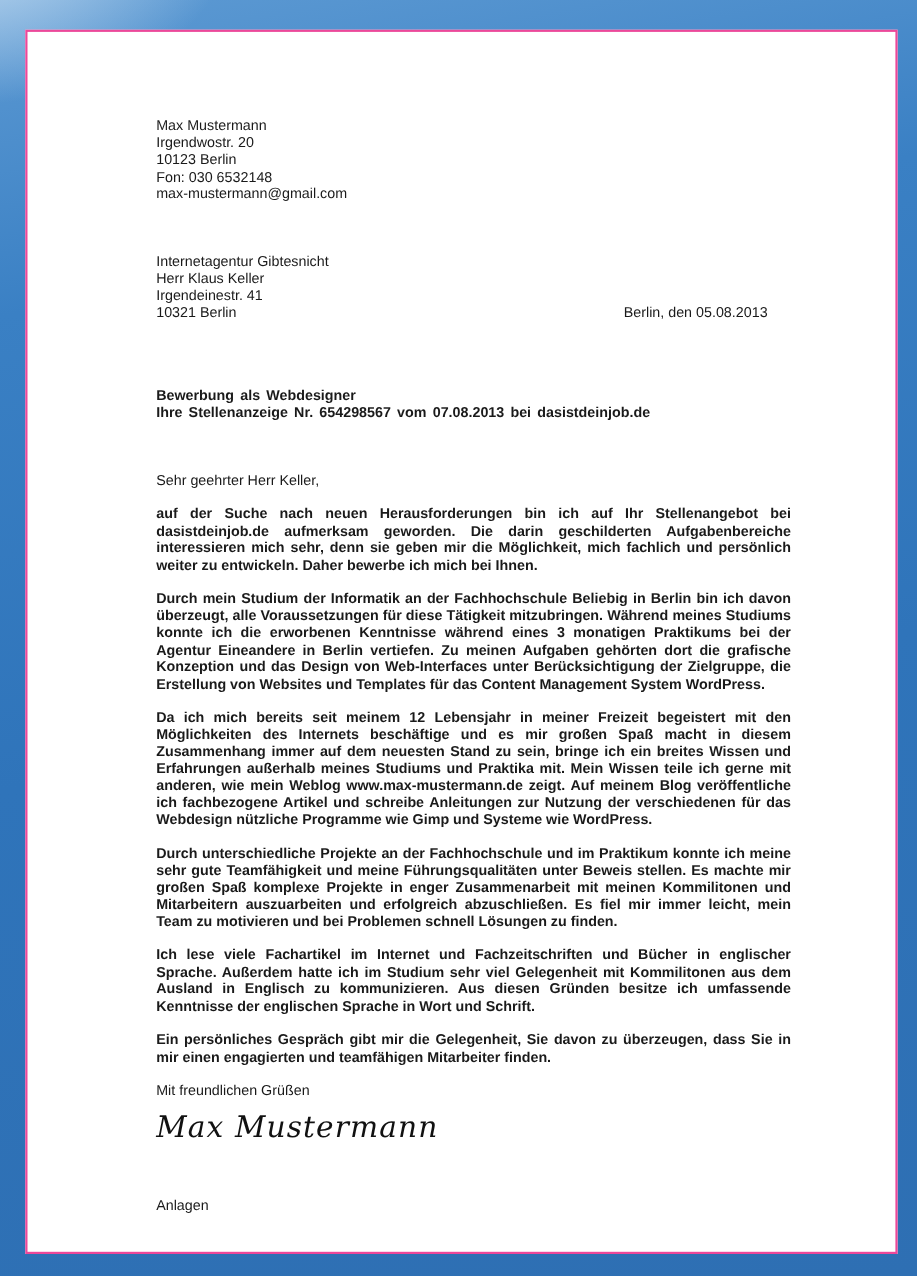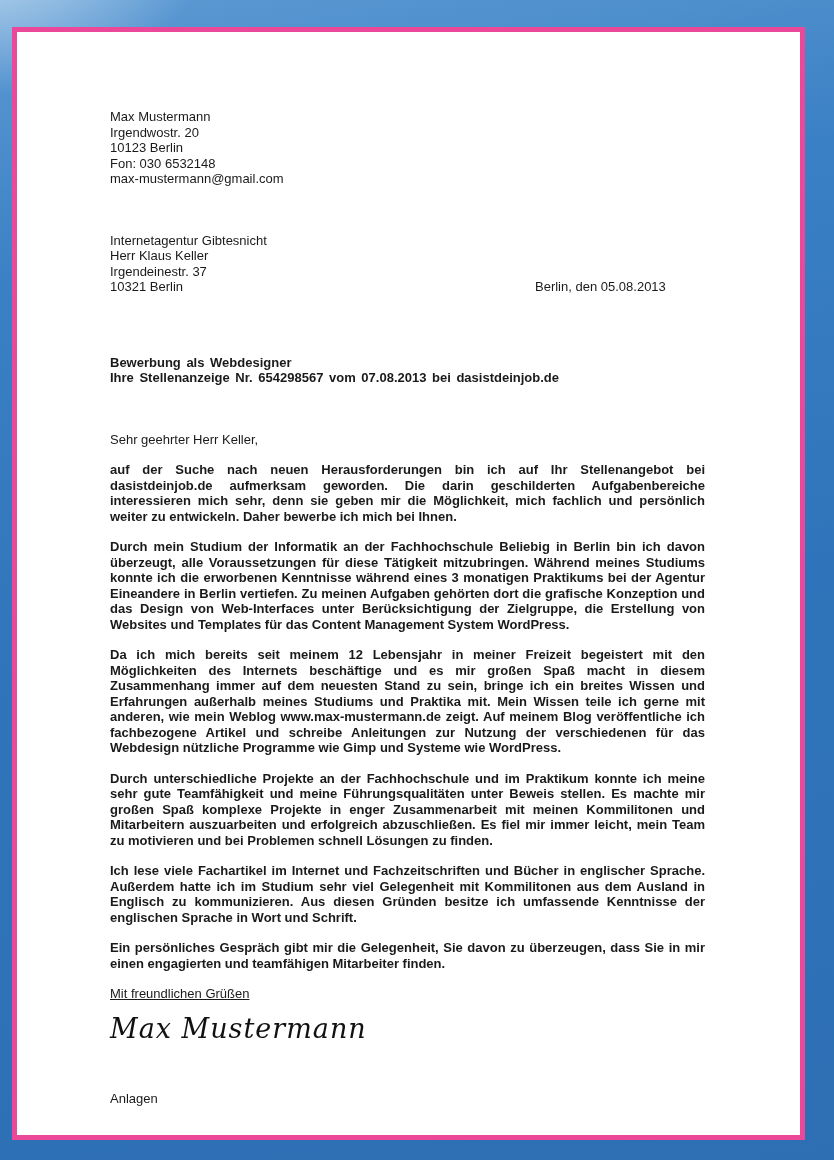--- a/index.html
+++ b/index.html
@@ -10,26 +10,27 @@
     font-family: "Liberation Sans", sans-serif;
   }
   body {
     background:
       radial-gradient(ellipse 420px 260px at -40px -60px, #cde2f4 0%, rgba(205,226,244,0) 60%),
       linear-gradient(170deg, #5d9ad3 0%, #3a80c4 22%, #2f74ba 55%, #2e6fb3 100%);
     position: relative;
   }
   .paper {
     position: absolute;
-    left: 12px;
+    left: 23px;
     top: 27px;
     width: 793px;
     height: 1113px;
     background: #ffffff;
-    border: 5px solid #ec4899;
+    border: 2px solid #ec4899;
+    padding-left: 24px;
   }
   .content {
     padding: 77px 95px 0 93px;
     color: #1a1a1a;
     font-size: 13px;
     line-height: 15.5px;
   }
   .block { }
   .block div { white-space: nowrap; }
   .recipient-block {
@@ -50,21 +51,20 @@
   .salutation {
     margin-top: 46px;
   }
   .para {
     margin-top: 15px;
     text-align: justify;
     font-weight: bold;
   }
   .closing {
     margin-top: 15px;
-    text-decoration: underline;
   }
   .signature {
     margin-top: 10px;
     font-family: "DejaVu Serif", serif;
     font-style: italic;
     font-size: 27px;
     line-height: 34px;
     letter-spacing: 1px;
     color: #111111;
   }
@@ -82,21 +82,21 @@
       <div>Max Mustermann</div>
       <div>Irgendwostr. 20</div>
       <div>10123 Berlin</div>
       <div>Fon: 030 6532148</div>
       <div>max-mustermann@gmail.com</div>
     </div>
 
     <div class="block recipient-block">
       <div>Internetagentur Gibtesnicht</div>
       <div>Herr Klaus Keller</div>
-      <div>Irgendeinestr. 37</div>
+      <div>Irgendeinestr. 41</div>
       <div>10321 Berlin</div>
       <span class="date">Berlin, den 05.08.2013</span>
     </div>
 
     <div class="subject-block">
       <div>Bewerbung als Webdesigner</div>
       <div>Ihre Stellenanzeige Nr. 654298567 vom 07.08.2013 bei dasistdeinjob.de</div>
     </div>
 
     <div class="salutation">Sehr geehrter Herr Keller,</div>

